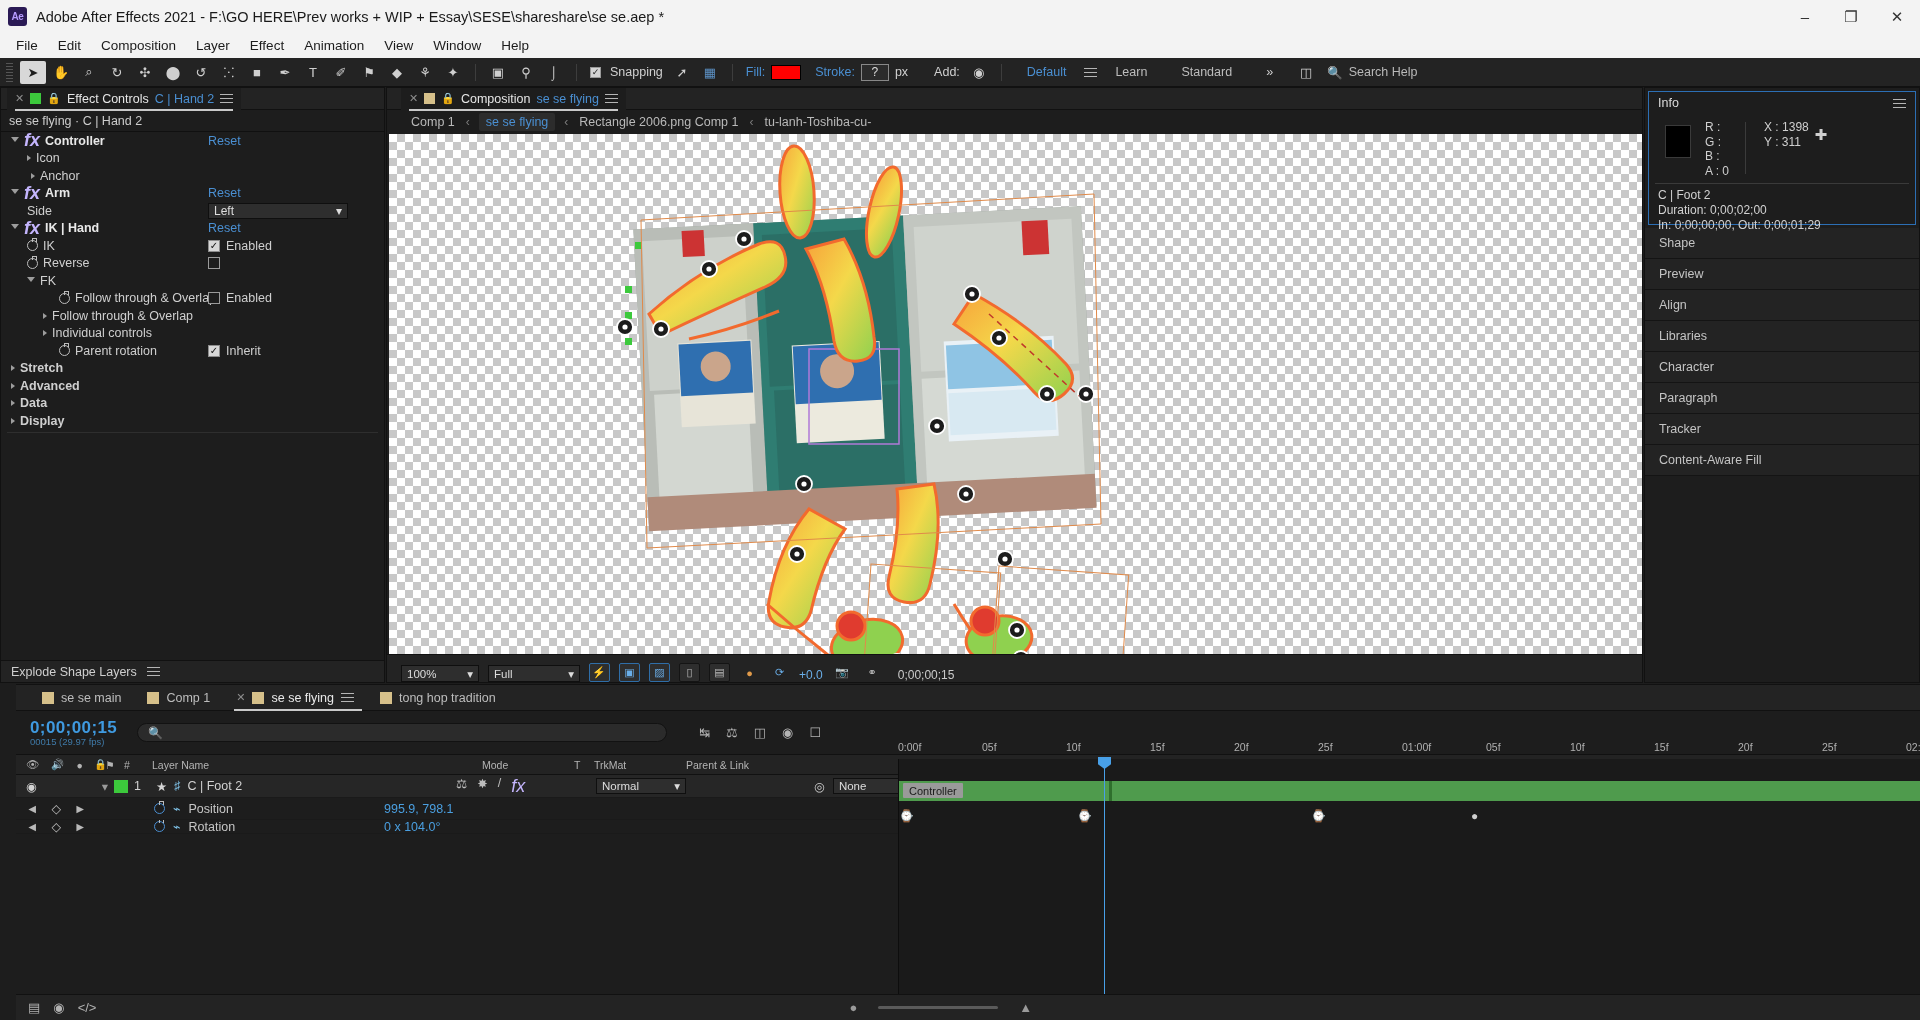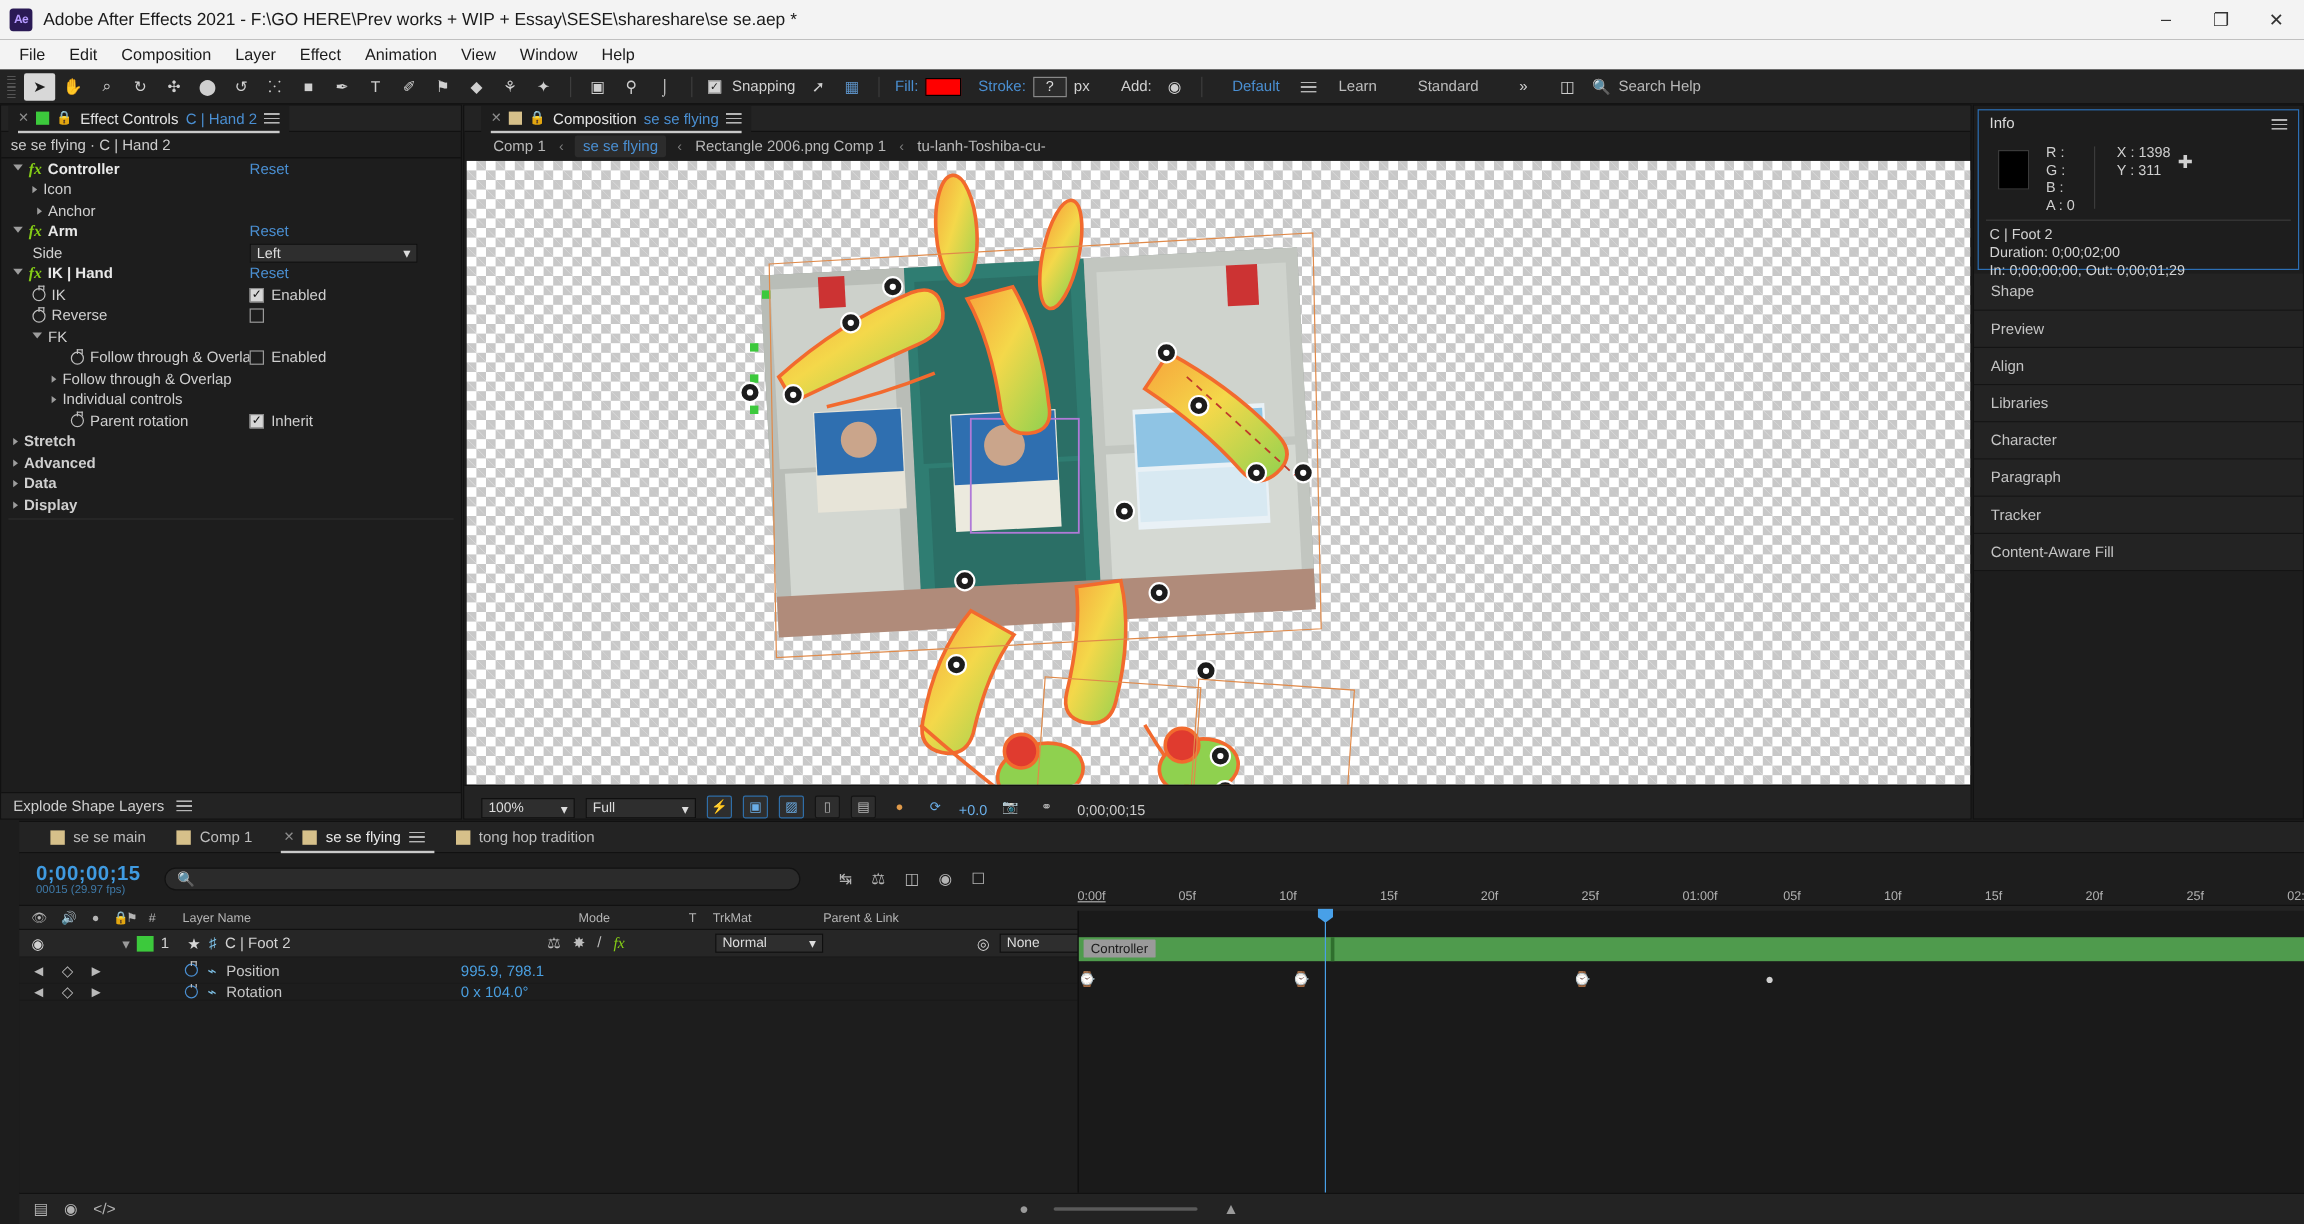--- a/index.html
+++ b/index.html
@@ -74,21 +74,21 @@
   #effect-controls { position:absolute; left:0; top:87px; width:385px; height:596px; }
   .ec-sub { height:22px; display:flex; align-items:center; padding-left:8px;
             font-size:12.5px; color:#cdcdcd; border-bottom:1px solid #101010; }
   .ec-body { position:relative; height:calc(100% - 44px); overflow:hidden; }
   .ec-row { height:17.5px; display:flex; align-items:center; font-size:12.5px;
             color:#cfcfcf; padding-right:10px; position:relative; }
   .ec-row .name { display:flex; align-items:center; gap:5px; white-space:nowrap; }
   .ec-row.head .name { font-weight:bold; color:#e8e8e8; }
   .tri { width:0;height:0;border-left:4px solid #9d9d9d;border-top:3.5px solid transparent;border-bottom:3.5px solid transparent; }
   .tri.open { border-left:4px solid transparent;border-right:4px solid transparent;border-top:5px solid #9d9d9d; }
-  .fx-ico { font-style:italic; font-family:Liberation Serif, serif; font-size:13px; color:#84cc16; }
+  .fx-ico { font-style:italic; font-family:Liberation Sans, sans-serif; font-size:18px; color:#c4b5fd; }
   .stopw { width:11px;height:11px;border:1.4px solid #bdbdbd;border-radius:50%;position:relative; }
   .stopw:after { content:""; position:absolute; left:4px; top:-3px; width:3px; height:3px; border:1.3px solid #bdbdbd; border-bottom:none;}
   .reset { position:absolute; left:207px; color:#4a8fd2; font-size:12.5px; }
   .ec-val { position:absolute; left:207px; display:flex; align-items:center; gap:6px; font-size:12.5px; }
   .ec-dd { width:140px; height:16px; background:#2e2e2e; border:1px solid #0f0f0f;
            display:flex; align-items:center; justify-content:space-between;
            padding:0 5px; font-size:12px; color:#ddd; }
   .cb { width:12px;height:12px;border:1px solid #8c8c8c;background:#d7d7d7;
         display:inline-flex;align-items:center;justify-content:center;color:#111;font-size:10px;line-height:1;}
   .cb.off { background:#1d1d1d; color:transparent; border-color:#9a9a9a; }
@@ -646,21 +646,21 @@
           <span>↹</span>
           <span>⚖</span>
           <span>◫</span>
           <span>◉</span>
           <span>☐</span>
         </div>
       </div>
     </div>
 
     <div class="ruler-times" id="ruler-times">
-        <span style="position: absolute; left: 0px; text-decoration: underline;">0:00f</span>
+        <span style="position: absolute; left: 0px;">0:00f</span>
         <span style="position: absolute; left: 84px;">05f</span>
         <span style="position: absolute; left: 168px;">10f</span>
         <span style="position: absolute; left: 252px;">15f</span>
         <span style="position: absolute; left: 336px;">20f</span>
         <span style="position: absolute; left: 420px;">25f</span>
         <span style="position: absolute; left: 504px;">01:00f</span>
         <span style="position: absolute; left: 588px;">05f</span>
         <span style="position: absolute; left: 672px;">10f</span>
         <span style="position: absolute; left: 756px;">15f</span>
         <span style="position: absolute; left: 840px;">20f</span>

